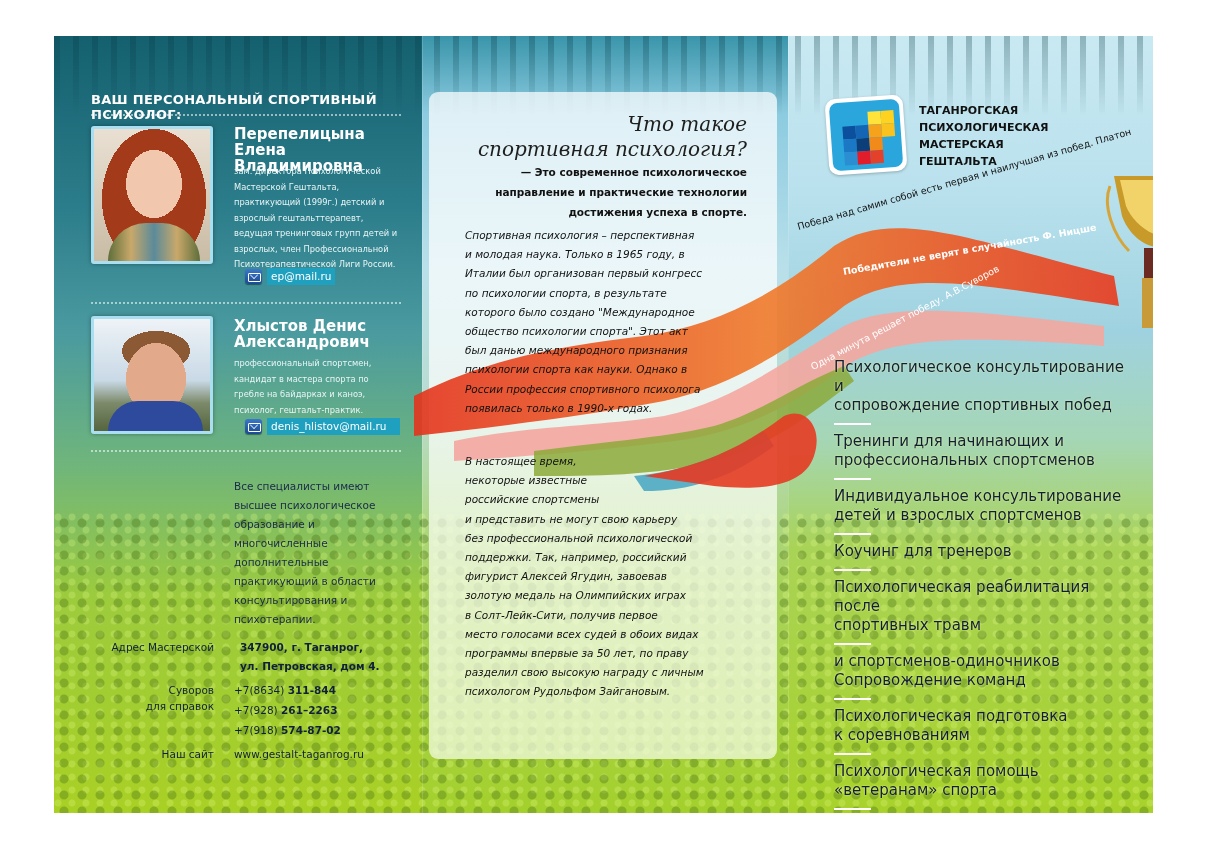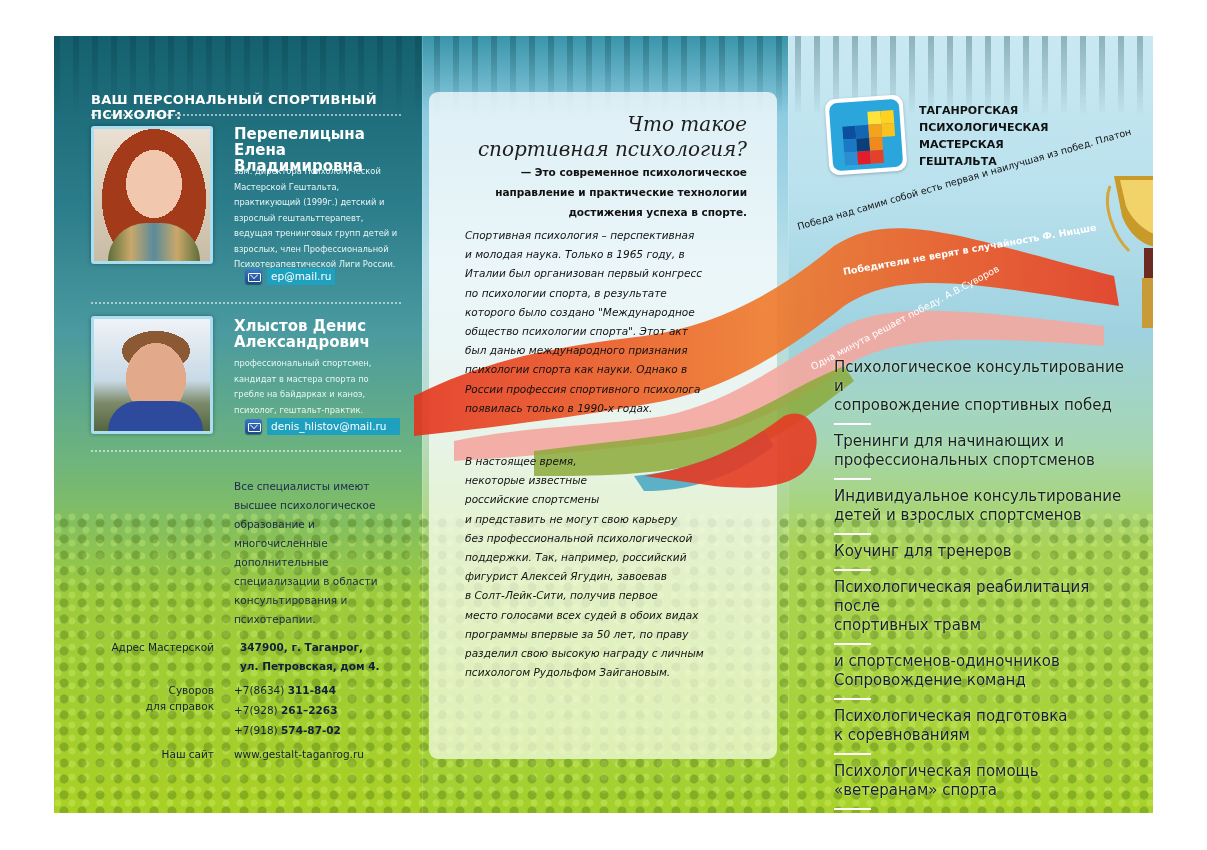--- a/index.html
+++ b/index.html
@@ -194,21 +194,21 @@
       </div>
     </div>
     <div class="dots" style="top:414px"></div>
 
     <div class="qual">
       <div>Все специалисты имеют</div>
       <div>высшее психологическое</div>
       <div>образование и</div>
       <div>многочисленные</div>
       <div>дополнительные</div>
-      <div>специализации в области</div>
+      <div>практикующий в области</div>
       <div>консультирования и</div>
       <div>психотерапии.</div>
     </div>
 
     <div class="contact-label" style="top:602px">Адрес Мастерской</div>
     <div class="contact-val strong" style="top:602px">347900, г. Таганрог,</div>
     <div class="contact-val strong" style="top:621px">ул. Петровская, дом 4.</div>
 
     <div class="contact-label" style="top:645px">Суворов</div>
     <div class="contact-label" style="top:661px">для справок</div>
@@ -269,20 +269,21 @@
     <div>появилась только в 1990-х годах.</div>
   </div>
   <div class="mid-body" style="left:411px; top:416px">
     <div>В настоящее время,</div>
     <div>некоторые известные</div>
     <div>российские спортсмены</div>
     <div>и представить не могут свою карьеру</div>
     <div>без профессиональной психологической</div>
     <div>поддержки. Так, например, российский</div>
     <div>фигурист Алексей Ягудин, завоевав</div>
+    <div>золотую медаль на Олимпийских играх</div>
     <div>в Солт-Лейк-Сити, получив первое</div>
     <div>место голосами всех судей в обоих видах</div>
     <div>программы впервые за 50 лет, по праву</div>
     <div>разделил свою высокую награду с личным</div>
     <div>психологом Рудольфом Зайгановым.</div>
   </div>
 
   <div class="logo">
     <div class="logo-inner">
       <div class="logo-sq" style="left:12px;top:24px;background:#0c4f9c"></div>

